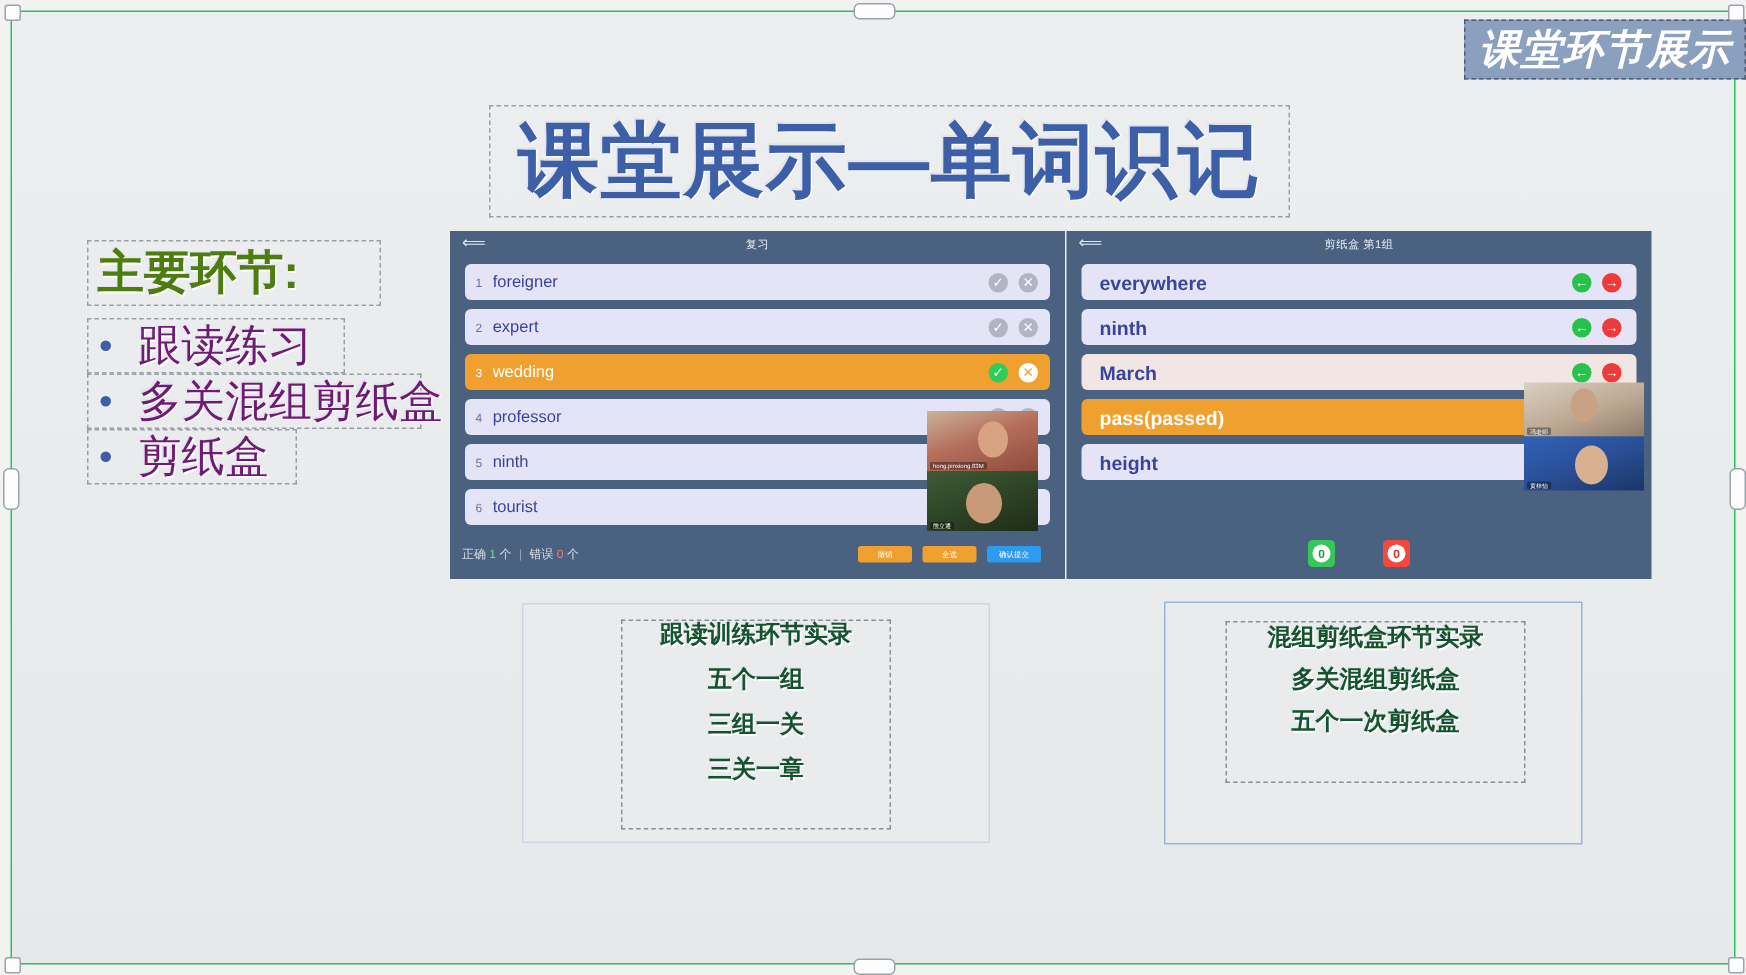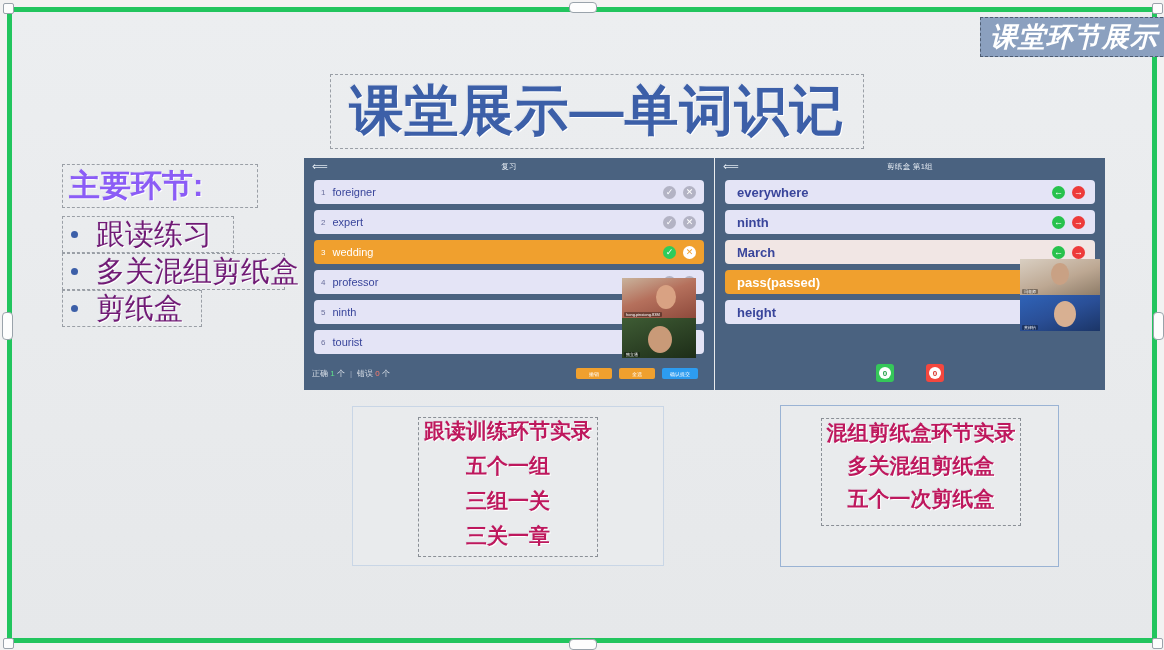--- a/index.html
+++ b/index.html
@@ -6,21 +6,21 @@
   body{
     width:1164px;height:650px;overflow:hidden;
     background:#f1f1f1;
     font-family:"Liberation Sans","DejaVu Sans",sans-serif;
   }
   .stage{position:relative;width:1164px;height:650px;background:#f2f2f2;}
 
   
   .slide{
     position:absolute;left:7px;top:7px;width:1150px;height:636px;
-    background:#e8eaec;border:5px solid #22c55e;box-sizing:border-box;
+    background:#e8eaec;border:1px solid #22c55e;box-sizing:border-box;
   }
   .slide-bg{position:absolute;inset:0;background:linear-gradient(180deg,#eceef0 0%,#e6e8ea 100%);}
 
   .handle{position:absolute;background:#fdfdfd;border:1px solid #9aa3ab;border-radius:2px;z-index:60;}
   .h-tm{width:26px;height:9px;left:569px;top:2px;border-radius:4px;}
   .h-bm{width:26px;height:9px;left:569px;top:639px;border-radius:4px;}
   .h-lm{width:9px;height:26px;left:2px;top:312px;border-radius:4px;}
   .h-rm{width:9px;height:26px;left:1153px;top:312px;border-radius:4px;}
   .h-c{width:9px;height:9px;}
   .h-tl{left:3px;top:3px;}.h-tr{left:1152px;top:3px;}
@@ -49,21 +49,21 @@
     text-shadow:1px 1px 0 #ffffff,-1px -1px 0 #dfe3ea;
     letter-spacing:1px;
   }
 
   
   .agenda-head{
     position:absolute;left:50px;top:152px;width:196px;height:44px;
     border:1px dashed #9a9fa6;box-sizing:border-box;
     display:flex;align-items:center;padding-left:6px;
   }
-  .agenda-head span{font-size:31px;font-weight:700;color:#8b5cf6;
+  .agenda-head span{font-size:31px;font-weight:700;color:#4d7c0f;
     text-shadow:1px 1px 0 #fff,-1px -1px 0 #e2e5ea;white-space:nowrap;}
   .bullet-row{position:absolute;display:flex;align-items:center;box-sizing:border-box;
     border:1px dashed #9a9fa6;padding-left:8px;}
   .bullet-row .dot{width:7px;height:7px;border-radius:50%;background:#3c5fa8;flex:0 0 auto;margin-right:18px;}
   .bullet-row .btxt{font-size:29px;color:#701a75;white-space:nowrap;
     text-shadow:1px 1px 0 #fff,-1px -1px 0 #e2e5ea;}
   .br1{left:50px;top:204px;width:172px;height:37px;}
   .br2{left:50px;top:241px;width:223px;height:37px;}
   .br3{left:50px;top:278px;width:140px;height:37px;}
 
@@ -144,21 +144,21 @@
   .face{position:absolute;border-radius:50%;}
 
   
   .cap{position:absolute;box-sizing:border-box;background:#e9ebed;}
   .cap-left{left:340px;top:394px;width:312px;height:160px;border:1px solid #c9d6e6;}
   .cap-right{left:768px;top:393px;width:279px;height:162px;border:1px solid #9ab3d4;}
   .cap-inner{position:absolute;border:1px dashed #8a8f96;box-sizing:border-box;
     display:flex;flex-direction:column;align-items:center;justify-content:flex-start;}
   .ci-left{left:65px;top:10px;width:180px;height:140px;}
   .ci-right{left:40px;top:12px;width:200px;height:108px;}
-  .cline{font-size:21px;font-weight:700;color:#be185d;white-space:nowrap;
+  .cline{font-size:16px;font-weight:700;color:#14532d;white-space:nowrap;
     text-shadow:1px 1px 0 #fff,-1px -1px 0 #e2e5ea;line-height:1.0;}
   .ci-left .cline{margin-bottom:14px;}
   .ci-left .cline:first-child{margin-top:2px;}
   .ci-right .cline{margin-bottom:12px;}
   .ci-right .cline:first-child{margin-top:3px;}
 </style>
 </head>
 <body>
 
 <div class="stage">

